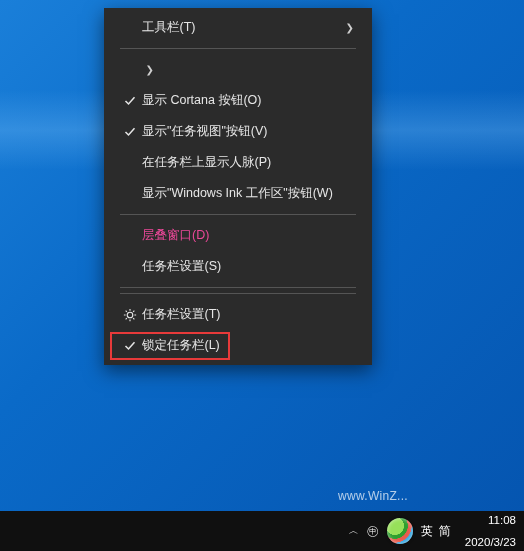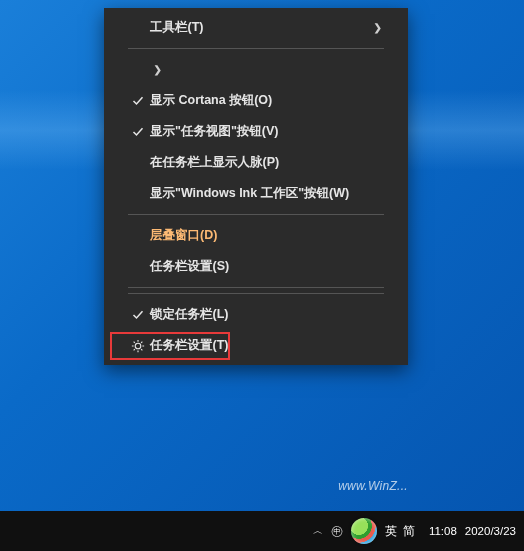--- a/index.html
+++ b/index.html
@@ -22,37 +22,36 @@
       top: 90px;
       left: 0;
       width: 100%;
       height: 80px;
       background: linear-gradient(180deg, rgba(255,255,255,0) 0%, rgba(130,200,255,0.28) 50%, rgba(255,255,255,0) 100%);
     }
     .context-menu {
       position: absolute;
       top: 8px;
       left: 104px;
-      width: 304px;
+      width: 268px;
       background: #2b2b2b;
       color: #e6e6e6;
       font-size: 12.5px;
-      padding: 4px 12px;
+      padding: 4px 4px;
       box-shadow: 0 6px 18px rgba(0,0,0,0.5);
-      font-weight: bold;
     }
     .menu-item {
       display: flex;
       align-items: center;
       height: 31px;
       padding: 0 14px 0 10px;
       cursor: default;
       position: relative;
     }
-    .menu-item.disabled { color: #fdba74; }
+    .menu-item.disabled { color: #ec4899; }
     .icon-col {
       width: 24px;
       flex-shrink: 0;
       display: flex;
       align-items: center;
       justify-content: center;
     }
     .label { flex: 1; }
     .submenu-arrow {
       width: 12px;
@@ -96,29 +95,28 @@
     .tray-chevron { font-size: 10px; }
     .win7orb {
       width: 26px; height: 26px;
       border-radius: 50%;
       background: radial-gradient(circle at 30% 30%, #97e05a 0 35%, #2f9e2f 36% 50%, #e85b4d 51% 65%, #34a6e0 66% 80%, #f0c341 81% 100%);
       box-shadow: inset 0 0 4px rgba(255,255,255,0.6), 0 0 3px rgba(0,0,0,0.6);
     }
     .watermark {
       position: absolute;
       right: 116px;
-      bottom: 18px;
+      bottom: 8px;
       color: rgba(255,255,255,0.7);
       font-size: 12px;
-      font-style: italic;
       letter-spacing: 0.3px;
     }
     .clock {
       display: flex;
-      flex-direction: row;
+      flex-direction: column;
       align-items: flex-end;
       line-height: 1.25;
       font-size: 11.5px;
       margin-left: 6px;
       gap: 8px;
     }
     .ime-box {
       display: flex;
       align-items: center;
       gap: 6px;
@@ -187,36 +185,36 @@
       <span class="icon-col"></span>
       <span class="label">任务栏设置(S)</span>
     </div>
 
     <div class="separator"></div>
 
 
     <div class="separator"></div>
 
     <div class="menu-item enabled">
-      <span class="icon-col check-icon">
-        <svg viewBox="0 0 16 16">
-            <polyline points="2,8 6,12 14,3"></polyline>
-          </svg>
-      </span>
-      <span class="label">锁定任务栏(L)</span>
-    </div>
-
-    <div class="menu-item enabled">
       <span class="icon-col gear-icon">
         <svg viewBox="0 0 16 16">
           <circle cx="8" cy="8" r="3.2"></circle>
           <path d="M8 1v2M8 13v2M1 8h2M13 8h2M3 3l1.4 1.4M11.6 11.6L13 13M3 13l1.4-1.4M11.6 4.4L13 3"></path>
         </svg>
       </span>
       <span class="label">任务栏设置(T)</span>
+    </div>
+
+    <div class="menu-item enabled">
+      <span class="icon-col check-icon">
+        <svg viewBox="0 0 16 16">
+            <polyline points="2,8 6,12 14,3"></polyline>
+          </svg>
+      </span>
+      <span class="label">锁定任务栏(L)</span>
     </div>
 
     <div class="highlight-box" style="left:6px; bottom:5px; width:120px; height:28px;"></div>
   </div>
 
   <div class="watermark">www.WinZ...</div>
 </div>
 
 <div class="taskbar">
   <div class="tray">

